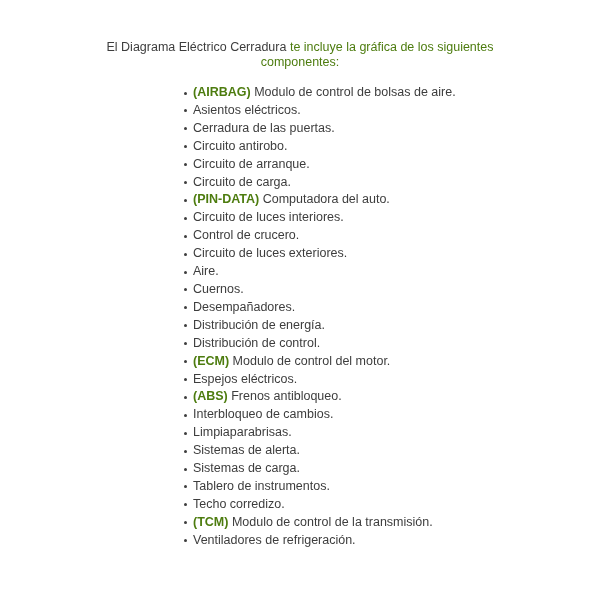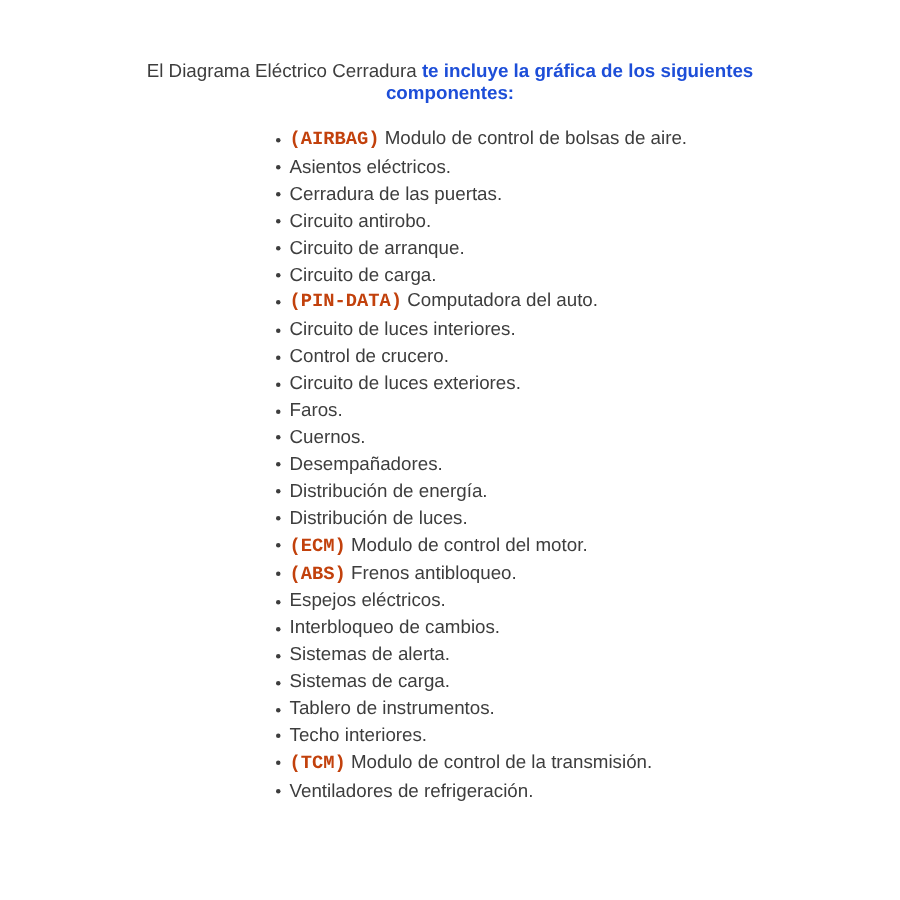--- a/index.html
+++ b/index.html
@@ -22,22 +22,22 @@
   .title {
     margin: 40px auto 0 auto;
     width: 450px;
     text-align: center;
     font-size: 12.5px;
     line-height: 15px;
     font-weight: 400;
     color: #3d3d3d;
   }
   .title strong {
-    font-weight: 700;
-    color: #1d4ed8;
+    font-weight: 400;
+    color: #4d7c0f;
   }
   ul.components {
     list-style: none;
     margin: 14px 0 0 0;
     padding: 0 0 0 184px;
   }
   ul.components li {
     position: relative;
     padding-left: 9px;
     font-size: 12.5px;
@@ -50,49 +50,49 @@
     position: absolute;
     left: 0;
     top: 7.5px;
     width: 3px;
     height: 3px;
     border-radius: 50%;
     background: #3d3d3d;
   }
   ul.components li strong {
     font-weight: 700;
-    color: #c2410c;
-    font-family: Liberation Mono, monospace;
+    color: #4d7c0f;
   }
 </style>
 </head>
 <body>
 
 <div class="page">
   <p class="title"><span>El Diagrama Eléctrico Cerradura</span> <strong>te incluye la gráfica de los siguientes componentes:</strong></p>
   <ul class="components">
       <li><strong>(AIRBAG)</strong> <span>Modulo de control de bolsas de aire.</span></li>
       <li><span>Asientos eléctricos.</span></li>
       <li><span>Cerradura de las puertas.</span></li>
       <li><span>Circuito antirobo.</span></li>
       <li><span>Circuito de arranque.</span></li>
       <li><span>Circuito de carga.</span></li>
       <li><strong>(PIN-DATA)</strong> <span>Computadora del auto.</span></li>
       <li><span>Circuito de luces interiores.</span></li>
       <li><span>Control de crucero.</span></li>
       <li><span>Circuito de luces exteriores.</span></li>
-      <li><span>Faros.</span></li>
+      <li><span>Aire.</span></li>
       <li><span>Cuernos.</span></li>
       <li><span>Desempañadores.</span></li>
       <li><span>Distribución de energía.</span></li>
-      <li><span>Distribución de luces.</span></li>
+      <li><span>Distribución de control.</span></li>
       <li><strong>(ECM)</strong> <span>Modulo de control del motor.</span></li>
+      <li><span>Espejos eléctricos.</span></li>
       <li><strong>(ABS)</strong> <span>Frenos antibloqueo.</span></li>
-      <li><span>Espejos eléctricos.</span></li>
       <li><span>Interbloqueo de cambios.</span></li>
+      <li><span>Limpiaparabrisas.</span></li>
       <li><span>Sistemas de alerta.</span></li>
       <li><span>Sistemas de carga.</span></li>
       <li><span>Tablero de instrumentos.</span></li>
-      <li><span>Techo interiores.</span></li>
+      <li><span>Techo corredizo.</span></li>
       <li><strong>(TCM)</strong> <span>Modulo de control de la transmisión.</span></li>
       <li><span>Ventiladores de refrigeración.</span></li>
     </ul>
 </div>
 
 </body></html>

